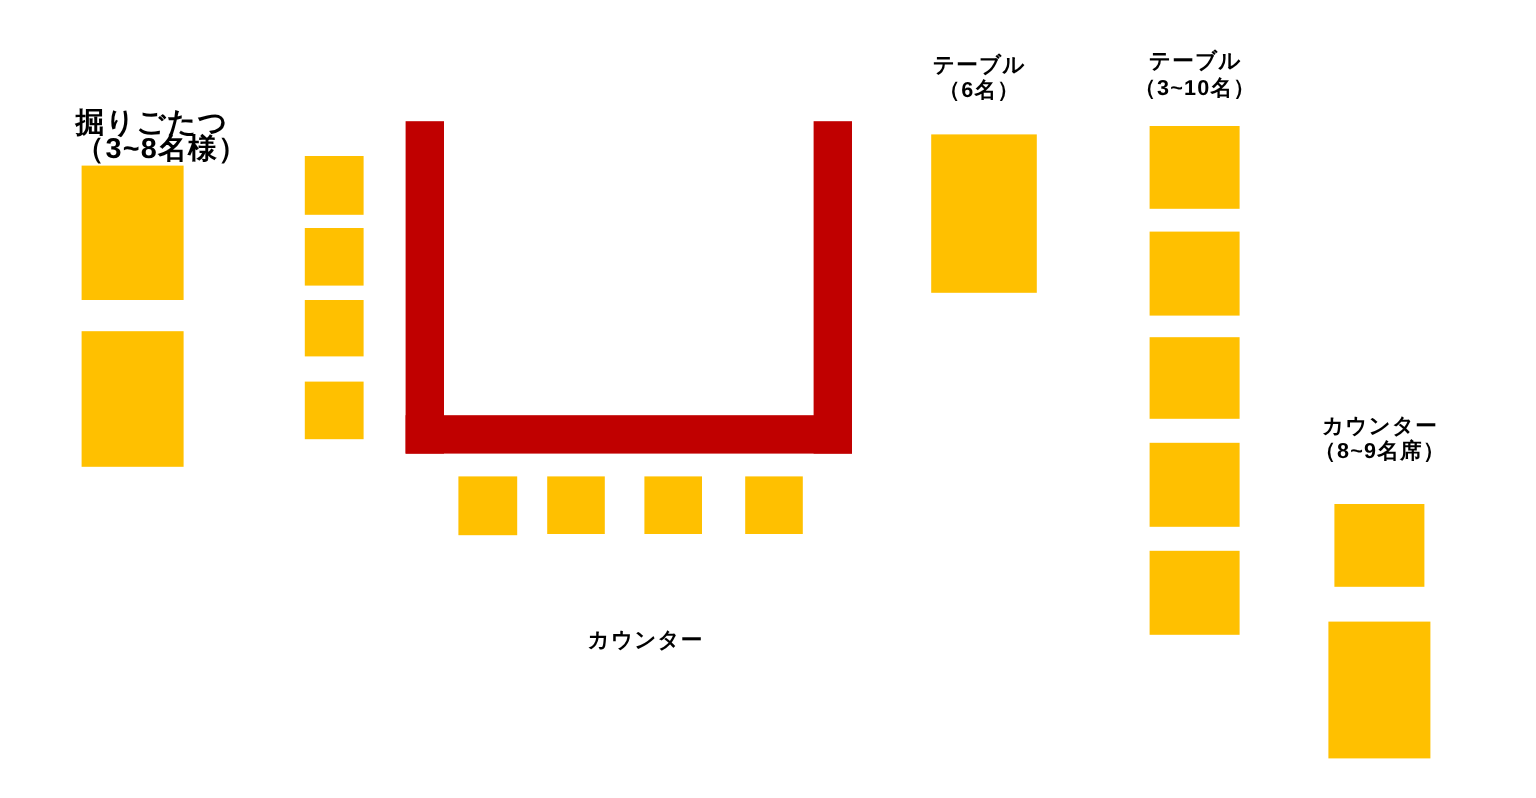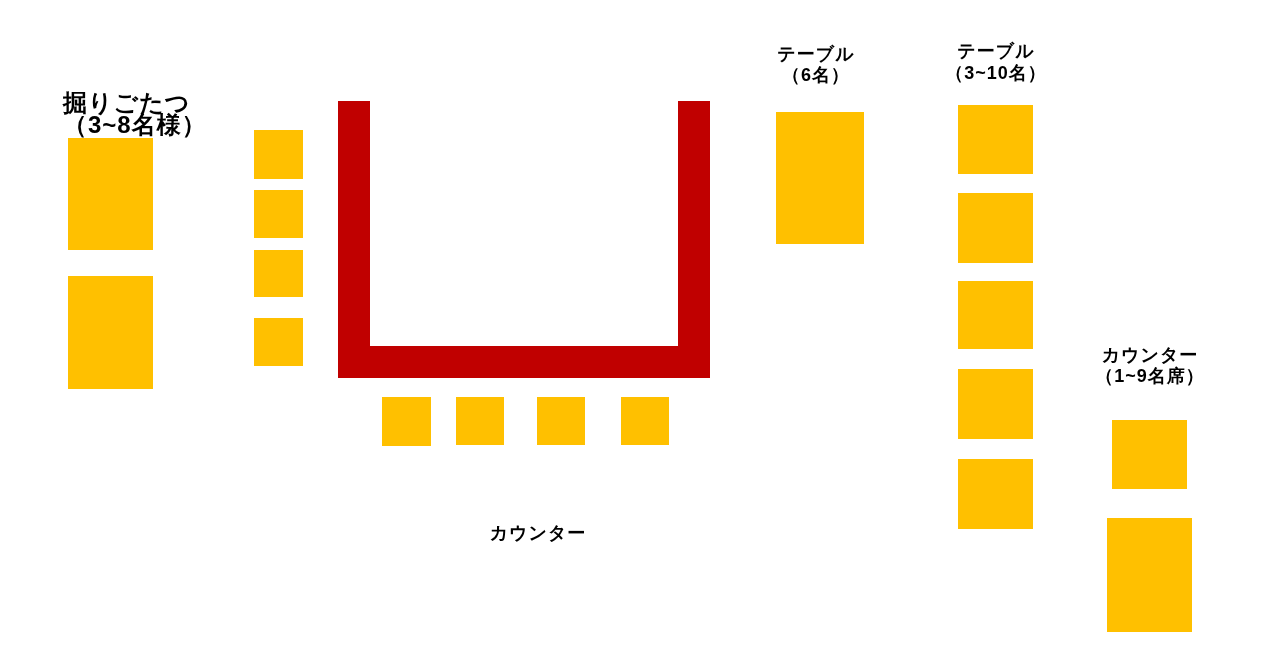--- a/index.html
+++ b/index.html
@@ -81,16 +81,16 @@
     <span class="ln">（6名）</span>
   </div>
 
   <div class="lbl center lbl-table2-10" style="color: rgb(0, 0, 0);">
     <span class="ln">テーブル</span>
     <span class="ln">（3~10名）</span>
   </div>
 
   <div class="lbl center lbl-loft" style="color: rgb(0, 0, 0);">
     <span class="ln">カウンター</span>
-    <span class="ln">（1~9名席）</span>
+    <span class="ln">（8~9名席）</span>
   </div>
 
 </div>
 
 </body></html>

